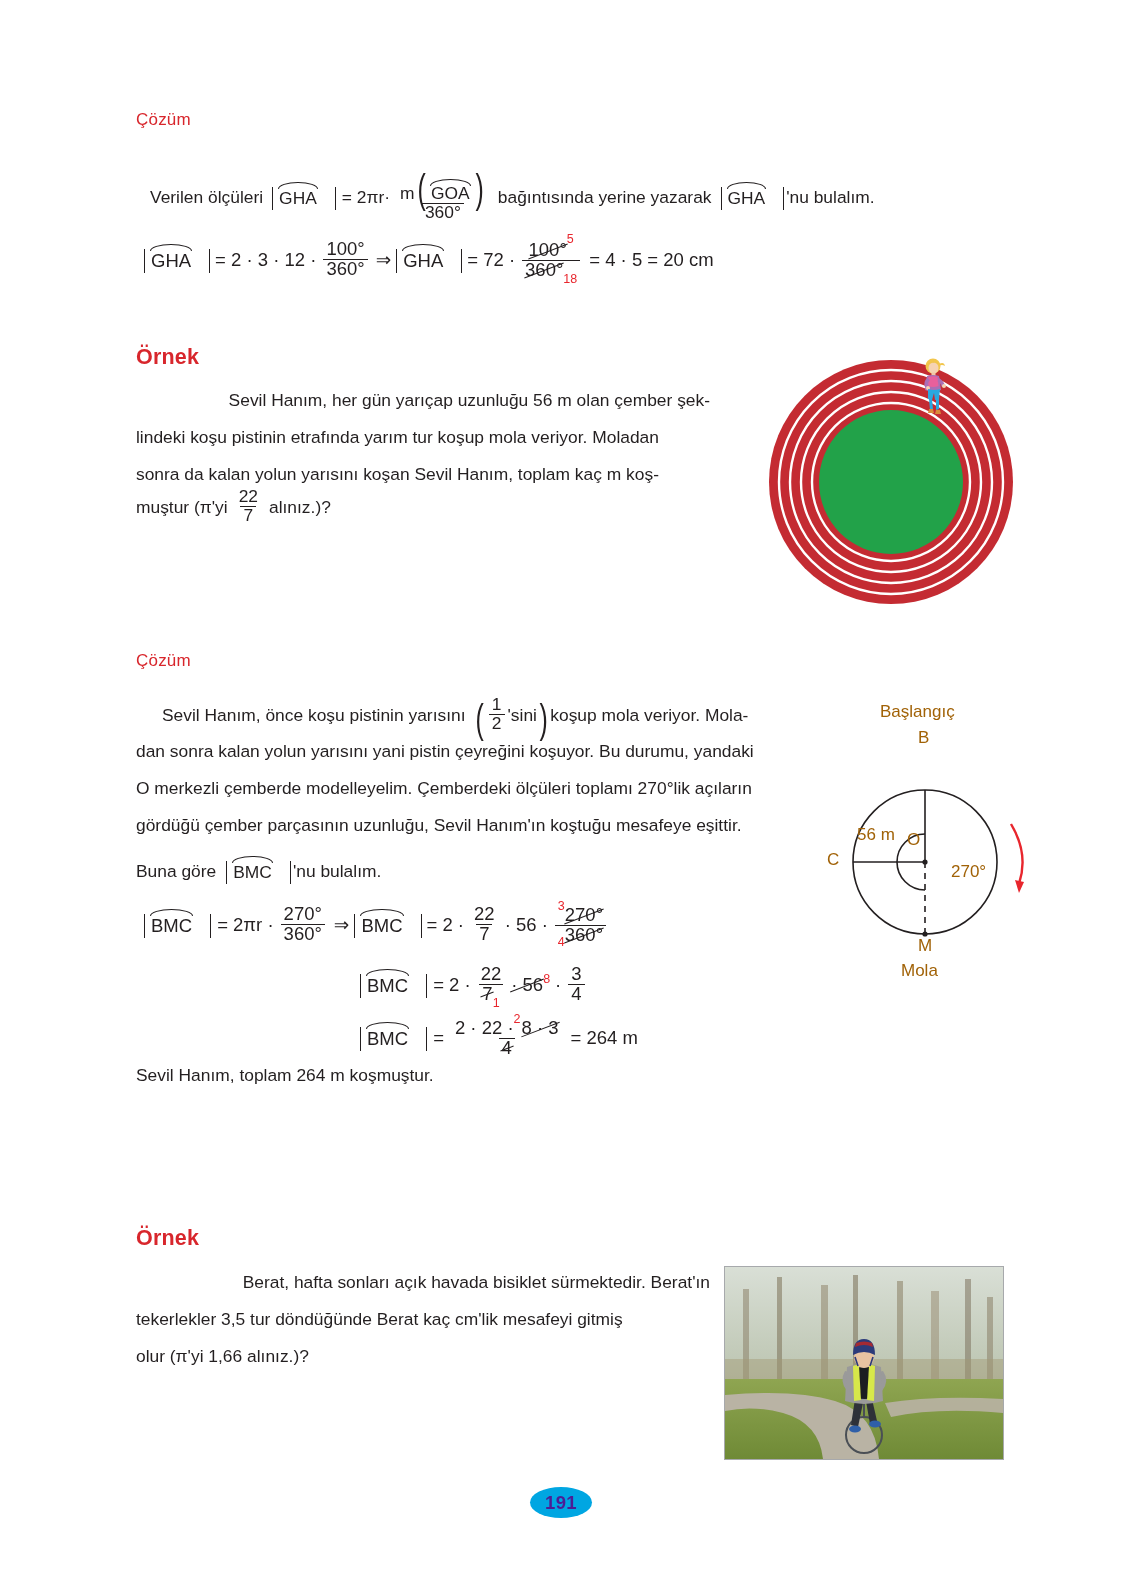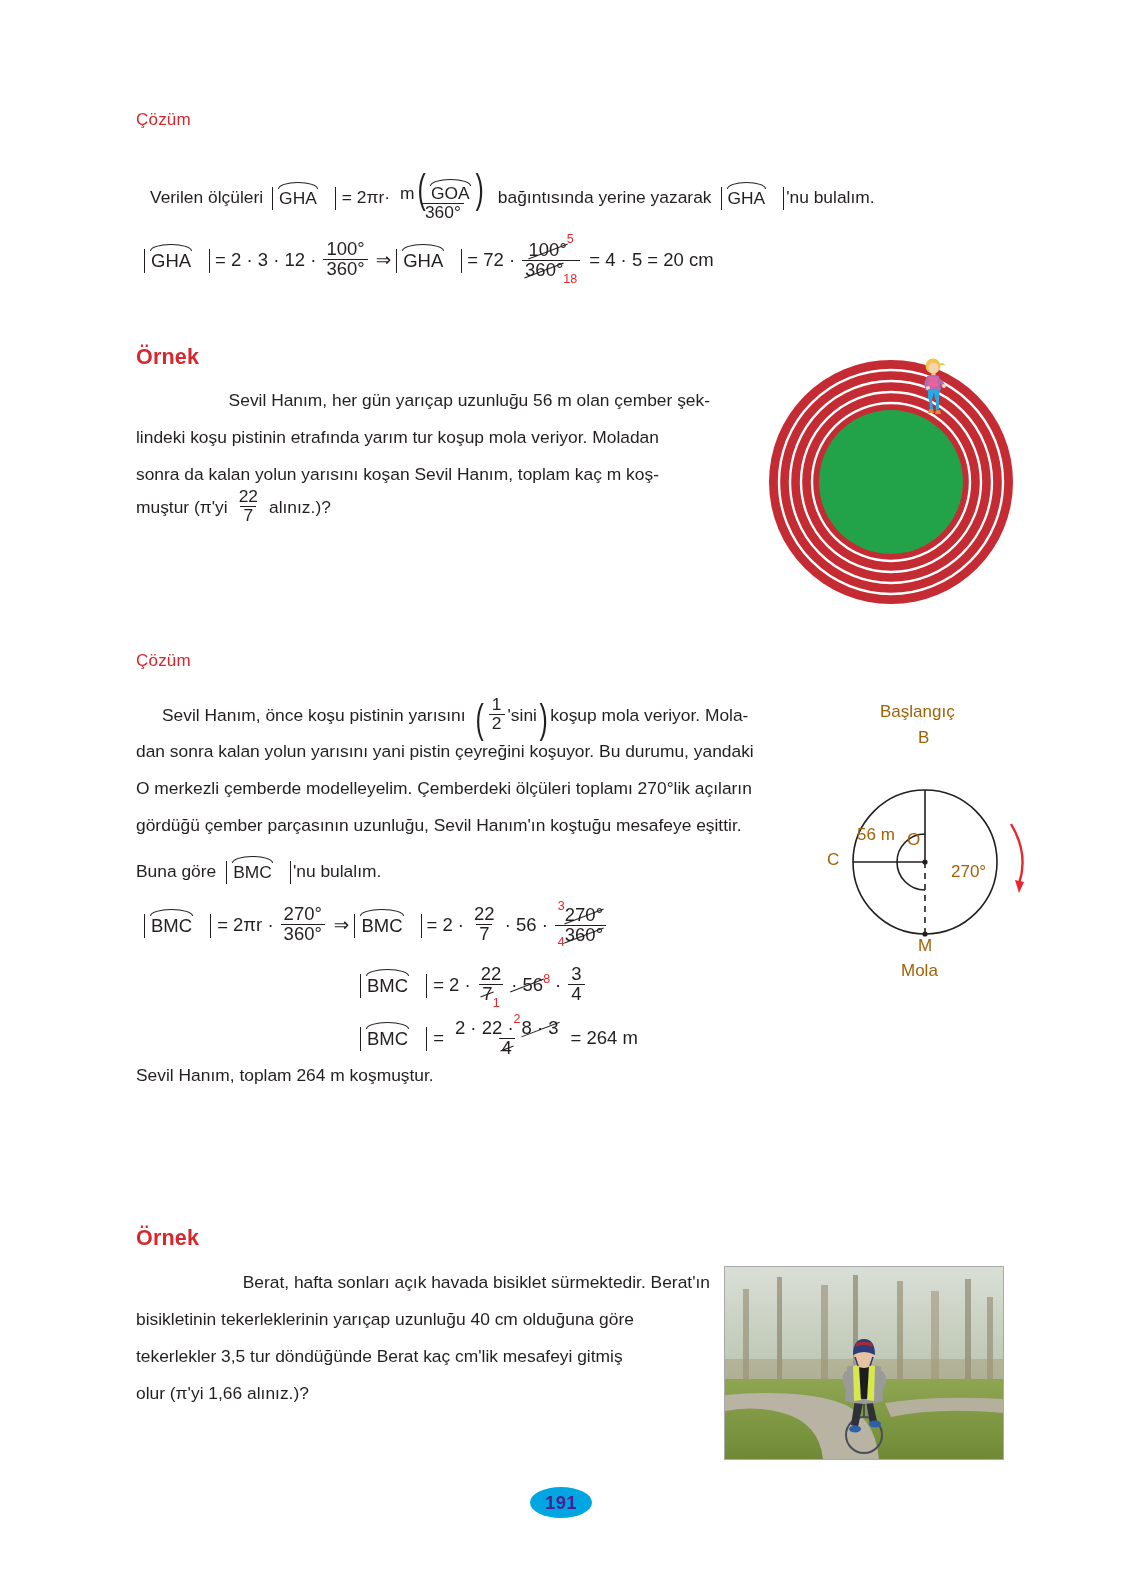--- a/index.html
+++ b/index.html
@@ -454,21 +454,20 @@
     <div class="diagram-label" style="left:86px; top:259px;">Mola</div>
   </div>
 
   <div class="h-ornek" style="left:136px; top:1226px;">Örnek</div>
 
   <div class="para" style="left:136px; top:1264px; width:574px;">
     <span class="ln just">
       <span class="indent"></span>
         <span>Berat, hafta sonları açık havada bisiklet sürmektedir. Berat'ın</span>
     </span>
-    <span class="ln">bisikletinin tekerleklerinin yarıçap uzunluğu 40 cm olduğuna göre</span>
     <span class="ln">tekerlekler 3,5 tur döndüğünde Berat kaç cm'lik mesafeyi gitmiş</span>
     <span class="ln">olur (π'yi 1,66 alınız.)?</span>
   </div>
 
   <div class="photo-border" style="left:724px; top:1266px; width:280px; height:194px;">
     <svg width="278" height="192" viewBox="0 0 278 192">
       <defs>
         <linearGradient id="skyGrad" x1="0" y1="0" x2="0" y2="1">
           <stop offset="0%" stop-color="#d9dfd6"></stop>
           <stop offset="100%" stop-color="#b9c2ad"></stop>

